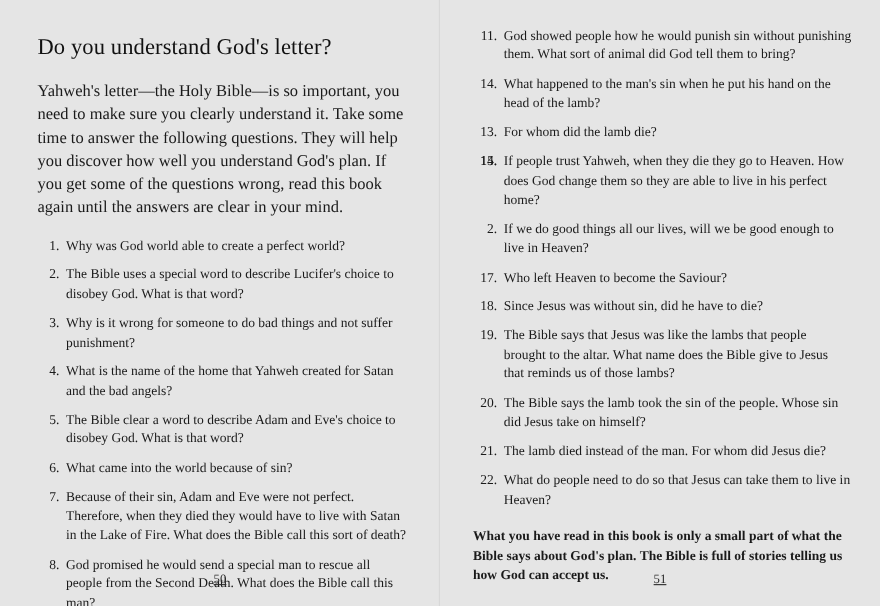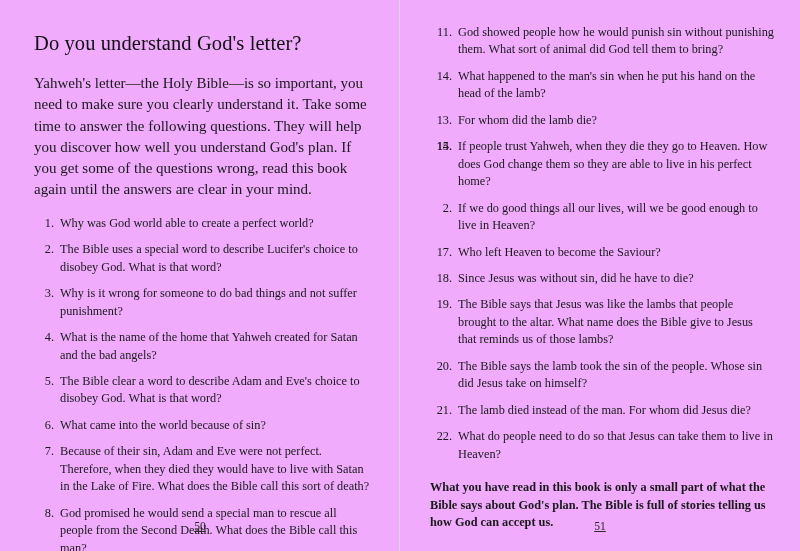--- a/index.html
+++ b/index.html
@@ -4,21 +4,21 @@
 <style>
   html, body {
     margin: 0;
     padding: 0;
     background: #ffffff;
   }
   #page {
     position: relative;
     width: 800px;
     height: 551px;
-    background: #f0abfc;
+    background: #e5e5e5;
     font-family: "Liberation Serif", serif;
     color: #1a1a1a;
     overflow: hidden;
   }
   .spread {
     display: flex;
     width: 800px;
     height: 551px;
     box-sizing: border-box;
   }

